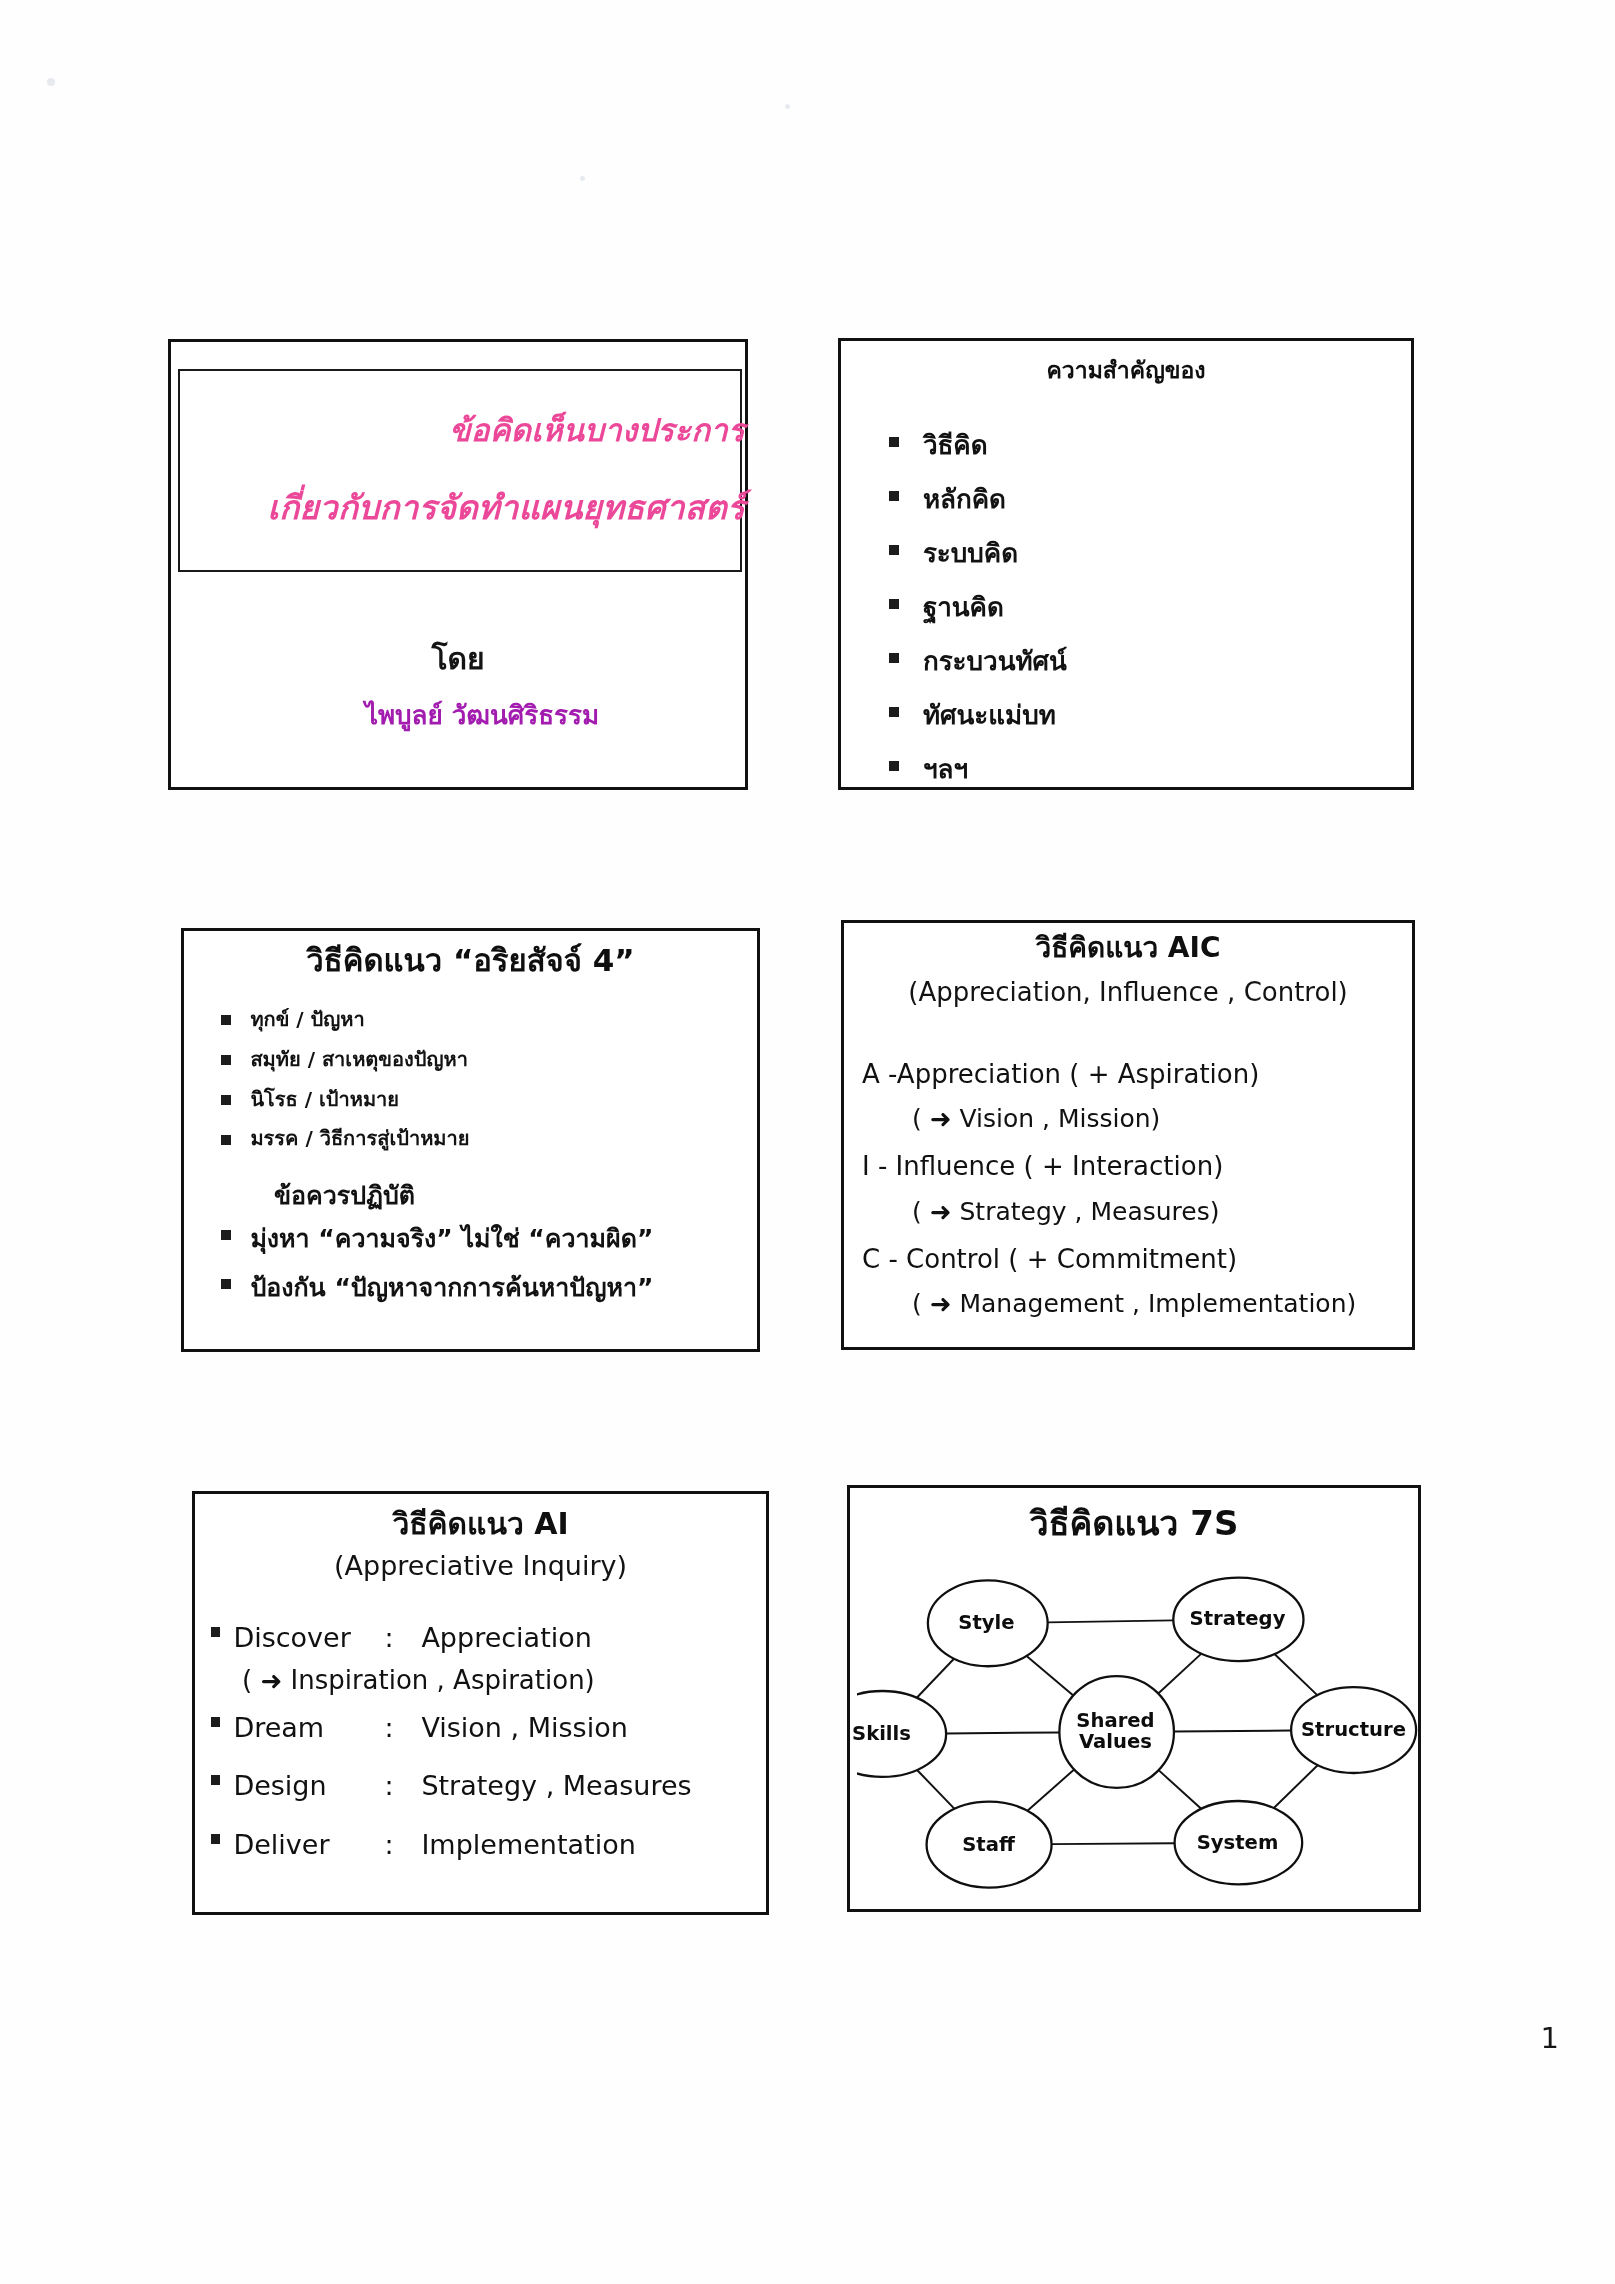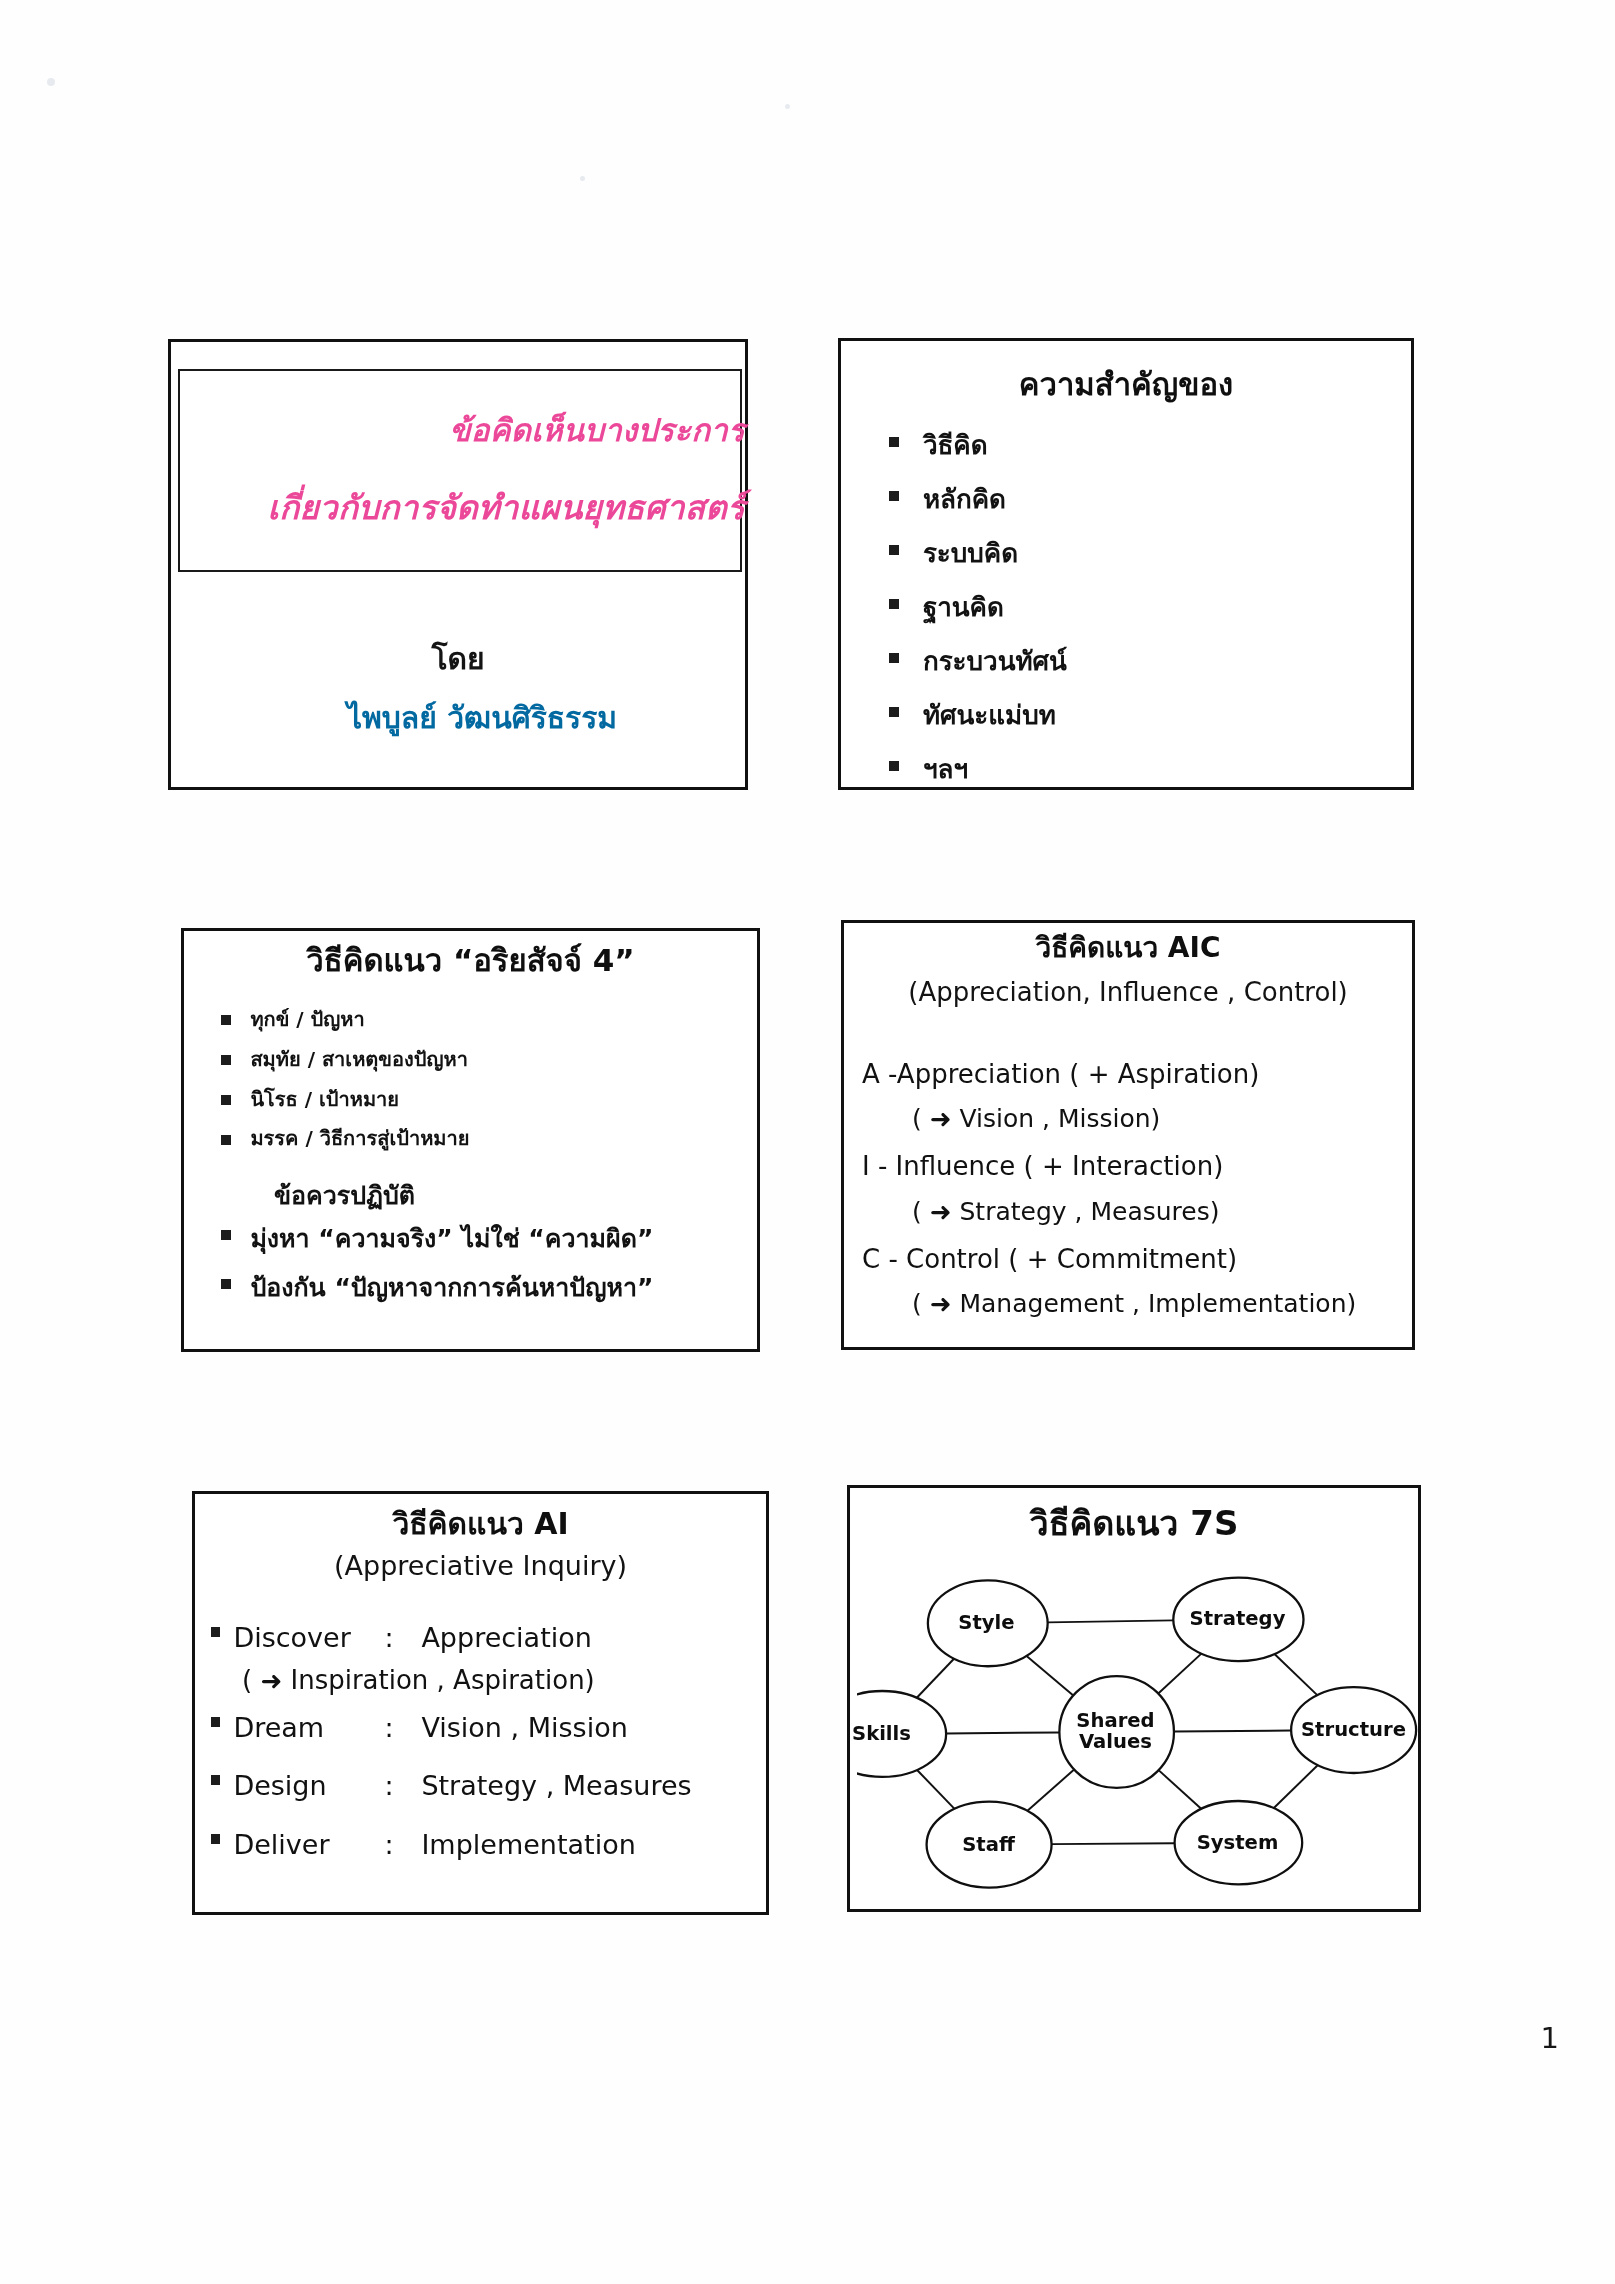--- a/index.html
+++ b/index.html
@@ -83,23 +83,23 @@
     text-align: center;
     font-size: 30px;
     font-weight: 700;
     color: #141414;
   }
   #byline-name {
     position: absolute;
     left: 0; right: 0;
     top: 352px;
     text-align: center;
-    font-size: 30px;
-    font-weight: 700;
-    color: #0369a1;
+    font-size: 26px;
+    font-weight: 700;
+    color: #a21caf;
     margin-left: 48px;
   }
 
   
   .slide-heading {
     text-align: center;
     font-weight: 700;
     color: #0f0f0f;
     line-height: 1.15;
   }
@@ -123,22 +123,22 @@
   }
   .bullet-sq {
     display: inline-block;
     background: #1c1c1c;
     flex: 0 0 auto;
   }
   .bullet-text { display: inline-block; }
 
   
   #slide-importance .slide-heading {
-    position: absolute; left: 0; right: 0; top: 26px;
-    font-size: 31px;
+    position: absolute; left: 0; right: 0; top: 16px;
+    font-size: 23px;
   }
   #imp-list {
     position: absolute;
     left: 48px;
     top: 83px;
     right: 13px;
   }
   #imp-list .bullet-item { margin-bottom: 13px; }
   #imp-list .bullet-sq { width: 10.4px; height: 10.4px; margin-top: 13px; margin-right: 23.5px; }
   #imp-list .bullet-text { font-size: 26px; font-weight: 700; }

